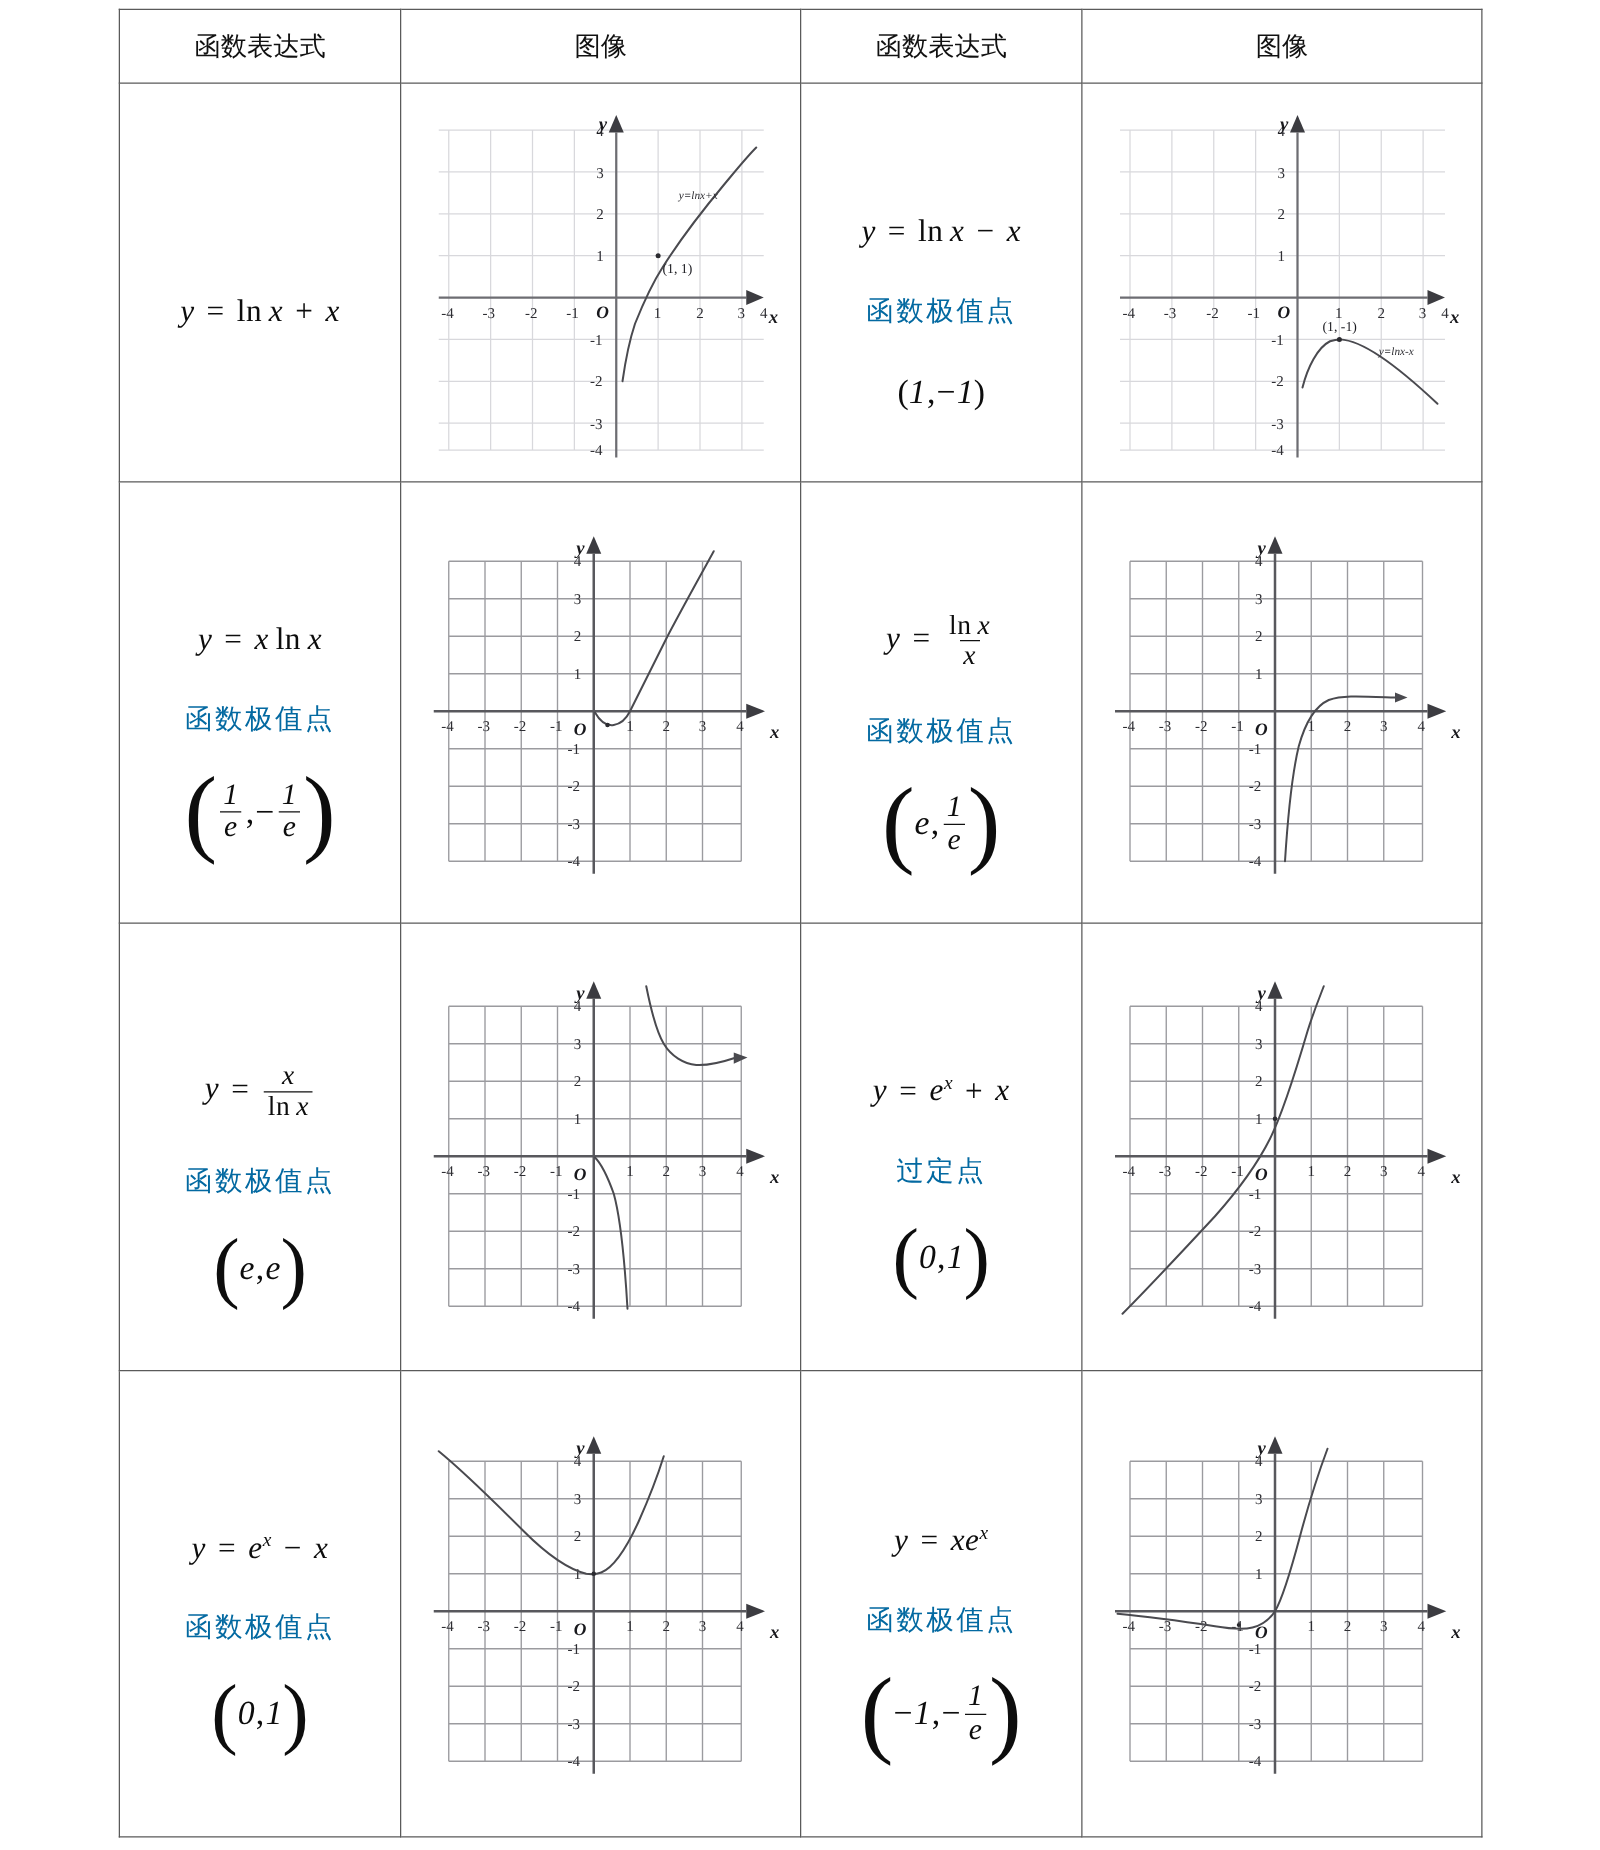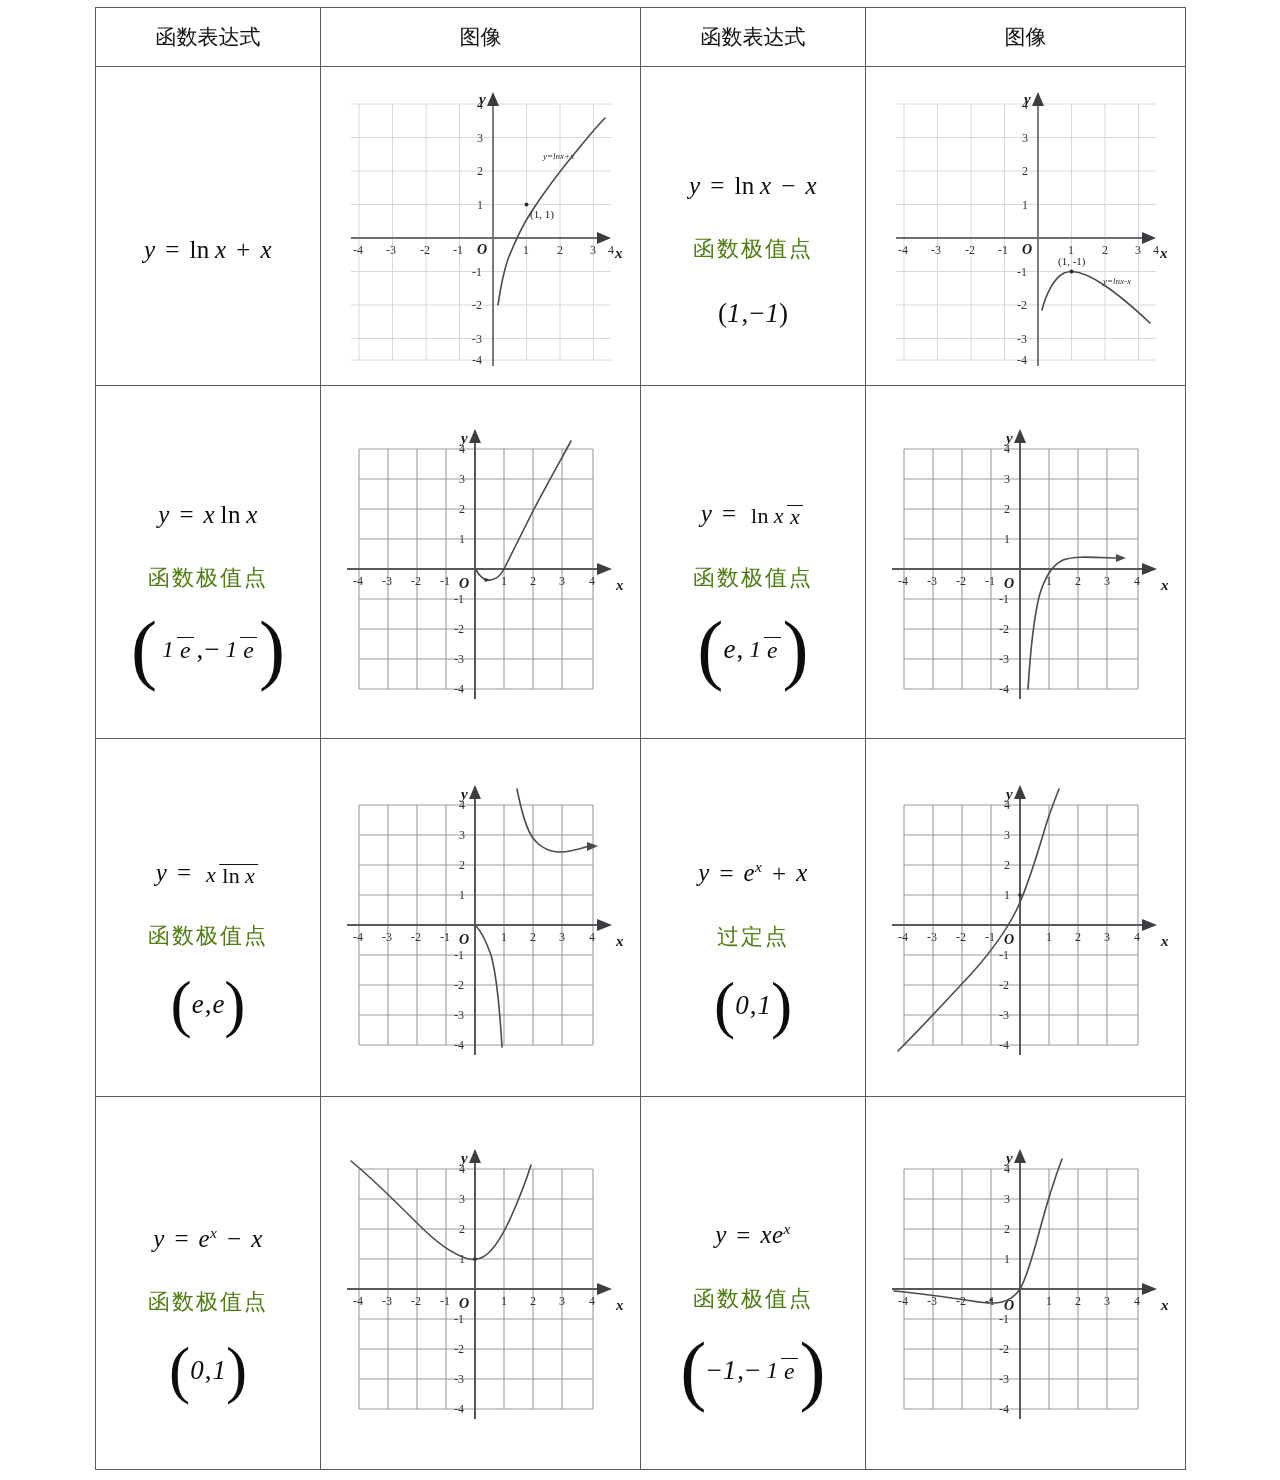--- a/index.html
+++ b/index.html
@@ -21,28 +21,28 @@
   .row2 td{height:352px;}
   .row3 td{height:356px;}
   .row4 td{height:372px;}
 
   .expr-cell{padding:6px 4px;}
   .expr-stack{display:flex;flex-direction:column;align-items:center;justify-content:center;gap:34px;}
   .eq{font-size:25px;font-style:italic;color:#0d0d0d;white-space:nowrap;
       font-family:"Liberation Serif",serif;letter-spacing:.4px;margin-top:48px;}
   .eq .op{font-style:normal;padding:0 3px;}
   .eq .rm{font-style:normal;}
-  .note{font-size:22px;font-style:normal;color:#4d7c0f;letter-spacing:2px;
+  .note{font-size:22px;font-style:normal;color:#0369a1;letter-spacing:2px;
         font-family:"Liberation Sans",sans-serif;}
   .pt{font-size:27px;font-style:italic;color:#0d0d0d;display:inline-flex;align-items:center;
       font-family:"Liberation Serif",serif;}
   .paren{font-style:normal;font-size:1em;display:inline-block;}
   .paren.big{font-size:2.35em;font-weight:300;line-height:.62;transform:translateY(-1px);}
   .paren.big2{font-size:2.9em;font-weight:300;line-height:.58;transform:translateY(-1px);}
-  .frac{display:inline-flex;flex-direction:row;align-items:center;vertical-align:middle;
+  .frac{display:inline-flex;flex-direction:column;align-items:center;vertical-align:middle;
         margin:0 2px;line-height:1.02;}
   .frac .num{padding:0 3px;font-size:.88em;}
   .frac .den{padding:0 3px;font-size:.88em;border-top:1.4px solid #111;margin-top:1px;}
   .frac.eqf{font-size:1em;}
   .comma{font-style:normal;padding:0 1px;}
   .neg{font-style:normal;padding-right:1px;}
   sup.ex{font-size:.62em;font-style:italic;vertical-align:super;}
 
   .graph-cell{padding:0;}
   .graph-wrap{display:flex;align-items:center;justify-content:center;width:100%;}

